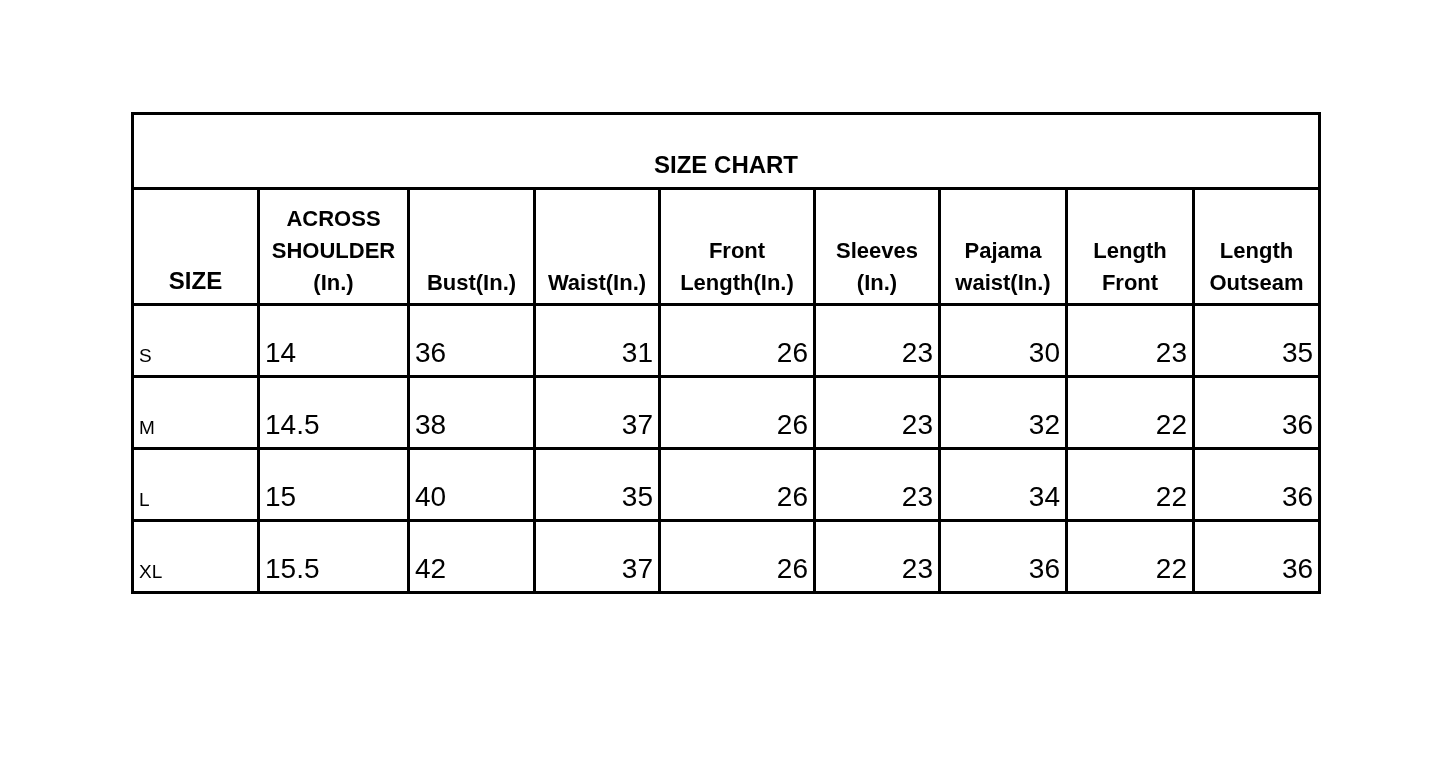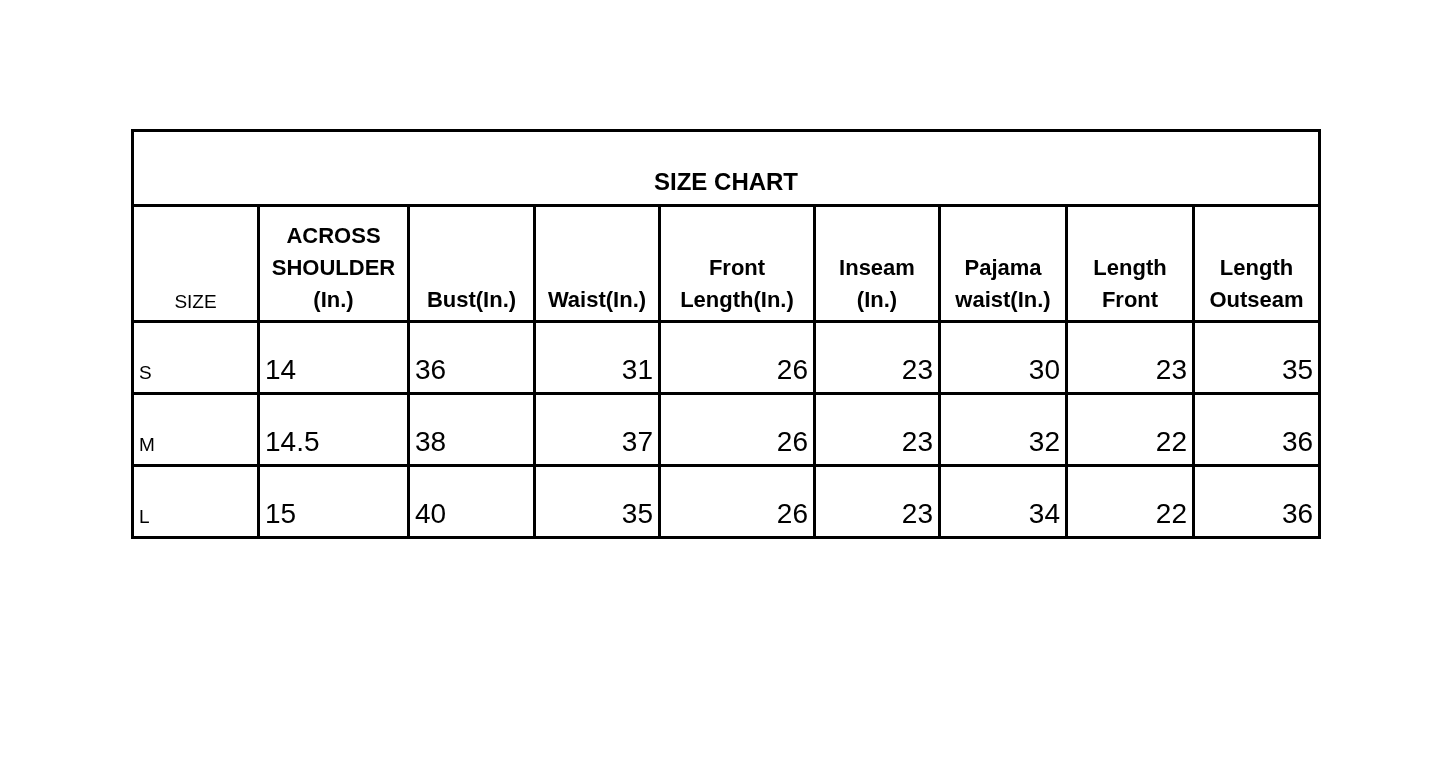--- a/index.html
+++ b/index.html
@@ -19,21 +19,20 @@
     background: #ffffff;
   }
   table.size-chart {
     position: absolute;
     left: 131px;
     top: 112px;
     width: 1187px;
     border-collapse: collapse;
     table-layout: fixed;
     background: #ffffff;
-    margin-top: 17px;
   }
   table.size-chart td,
   table.size-chart th {
     border: 3px solid #000000;
     vertical-align: bottom;
     padding: 0 5px 5px 5px;
     overflow: hidden;
   }
   tr.title-row td {
     height: 64px;
@@ -44,22 +43,22 @@
   }
   tr.header-row th {
     height: 109px;
     text-align: center;
     font-weight: bold;
     font-size: 22px;
     line-height: 1.45;
     padding-bottom: 4px;
   }
   tr.header-row th.size-header {
-    font-weight: normal;
-    font-size: 19px;
+    font-weight: bold;
+    font-size: 24px;
   }
   tr.data-row td {
     height: 61px;
     font-size: 28px;
     font-weight: normal;
     line-height: 1.15;
     padding-bottom: 6px;
   }
   tr.data-row td.size-cell {
     font-size: 19px;
@@ -88,21 +87,21 @@
     <tbody>
       <tr class="title-row">
         <td colspan="9">SIZE CHART</td>
       </tr>
       <tr class="header-row">
         <th class="size-header">SIZE</th>
         <th>ACROSS SHOULDER (In.)</th>
         <th>Bust(In.)</th>
         <th>Waist(In.)</th>
         <th>Front Length(In.)</th>
-        <th>Inseam (In.)</th>
+        <th>Sleeves (In.)</th>
         <th>Pajama waist(In.)</th>
         <th>Length Front</th>
         <th>Length Outseam</th>
       </tr>
 
       <tr class="data-row">
         <td class="size-cell">S</td>
         <td class="align-left">14</td>
         <td class="align-left">36</td>
         <td class="align-right">31</td>
@@ -130,16 +129,27 @@
         <td class="align-left">15</td>
         <td class="align-left">40</td>
         <td class="align-right">35</td>
         <td class="align-right">26</td>
         <td class="align-right">23</td>
         <td class="align-right">34</td>
         <td class="align-right">22</td>
         <td class="align-right">36</td>
       </tr>
 
+      <tr class="data-row">
+        <td class="size-cell">XL</td>
+        <td class="align-left">15.5</td>
+        <td class="align-left">42</td>
+        <td class="align-right">37</td>
+        <td class="align-right">26</td>
+        <td class="align-right">23</td>
+        <td class="align-right">36</td>
+        <td class="align-right">22</td>
+        <td class="align-right">36</td>
+      </tr>
 
     </tbody>
   </table>
 </div>
 
 </body></html>

